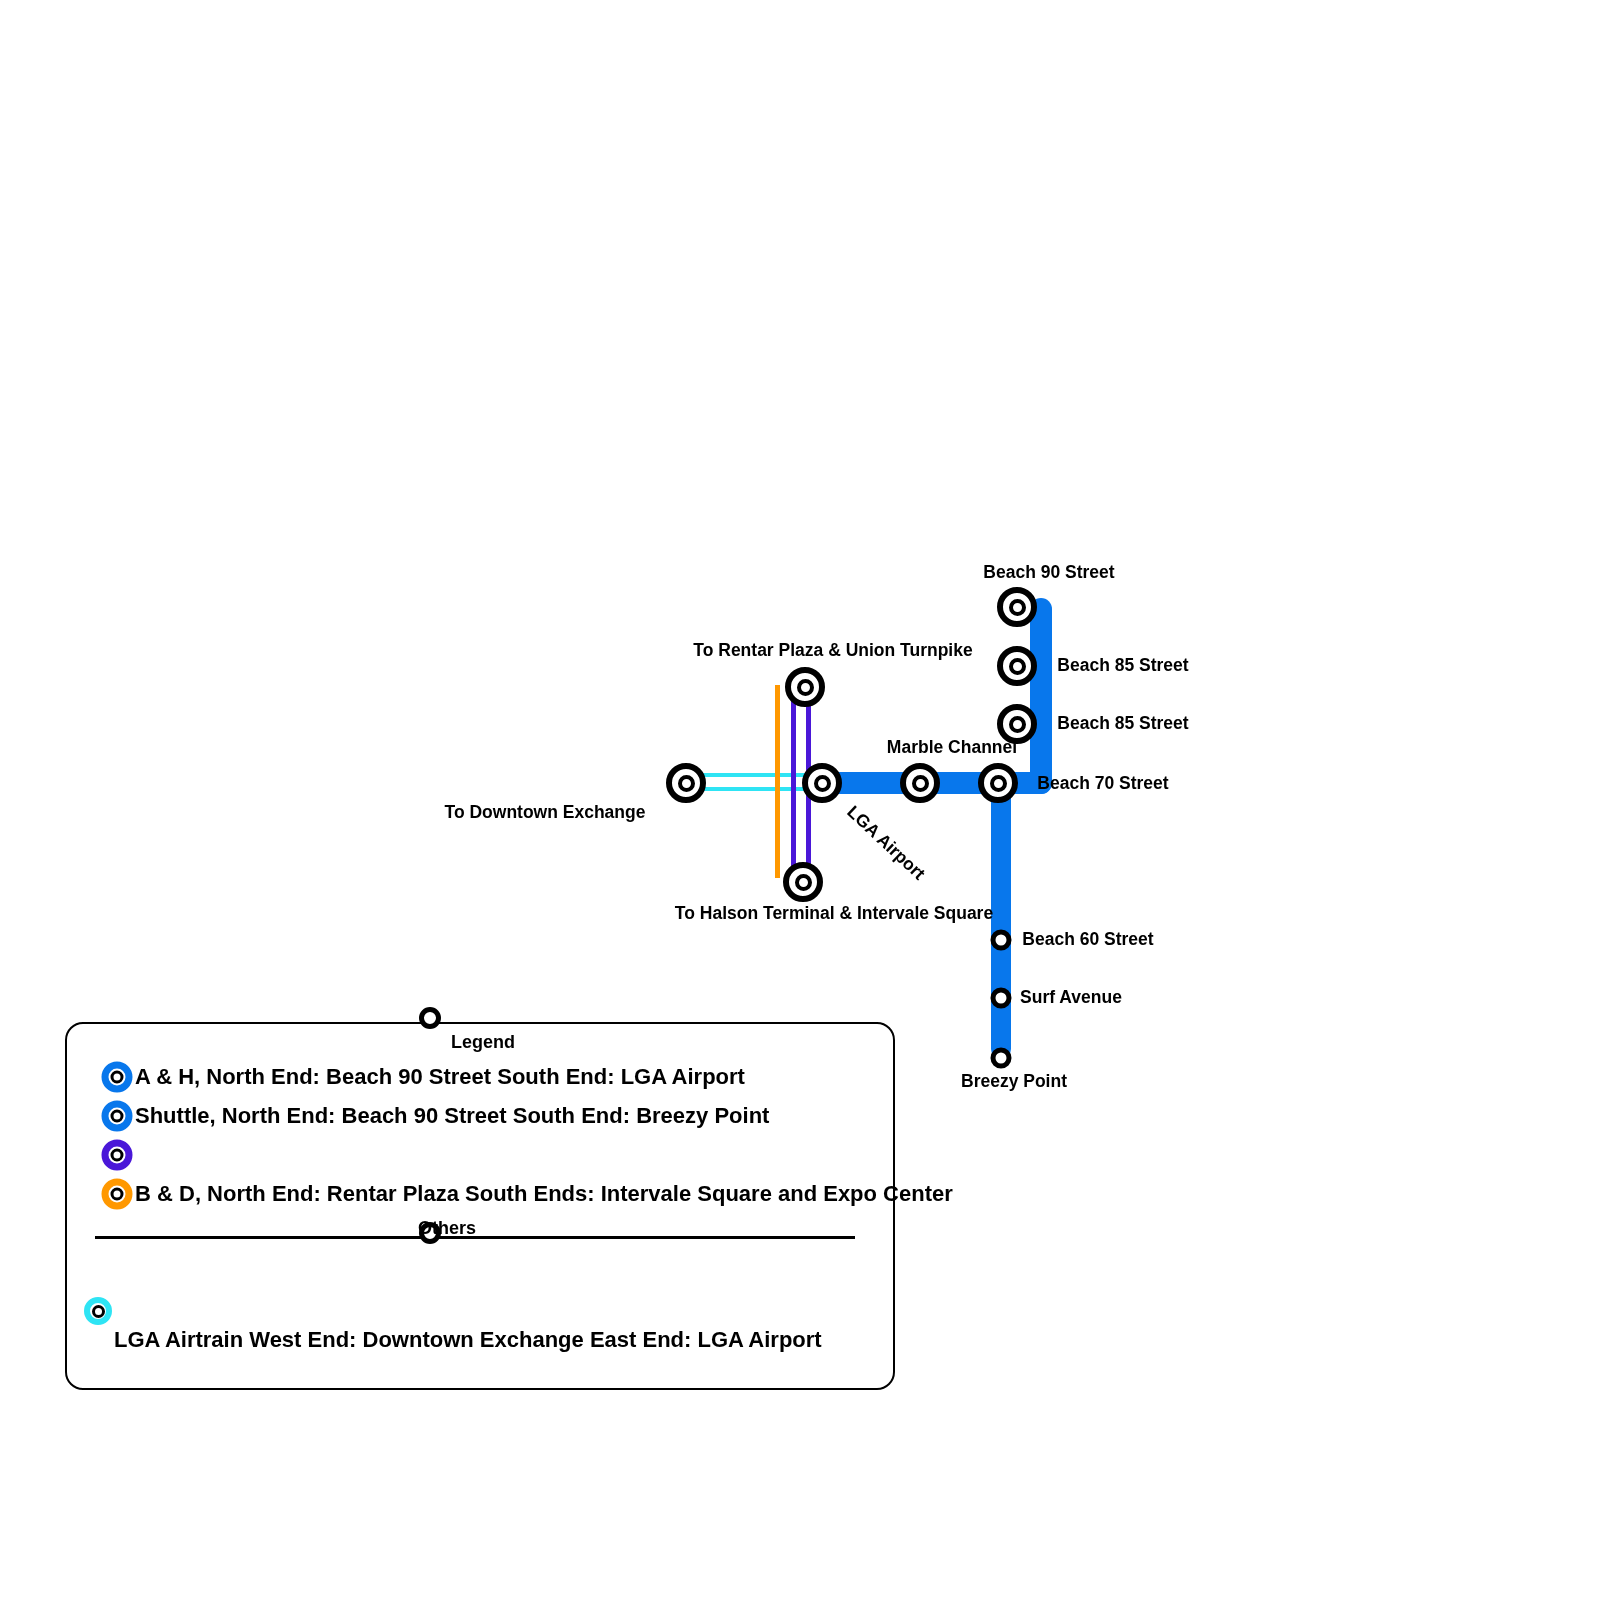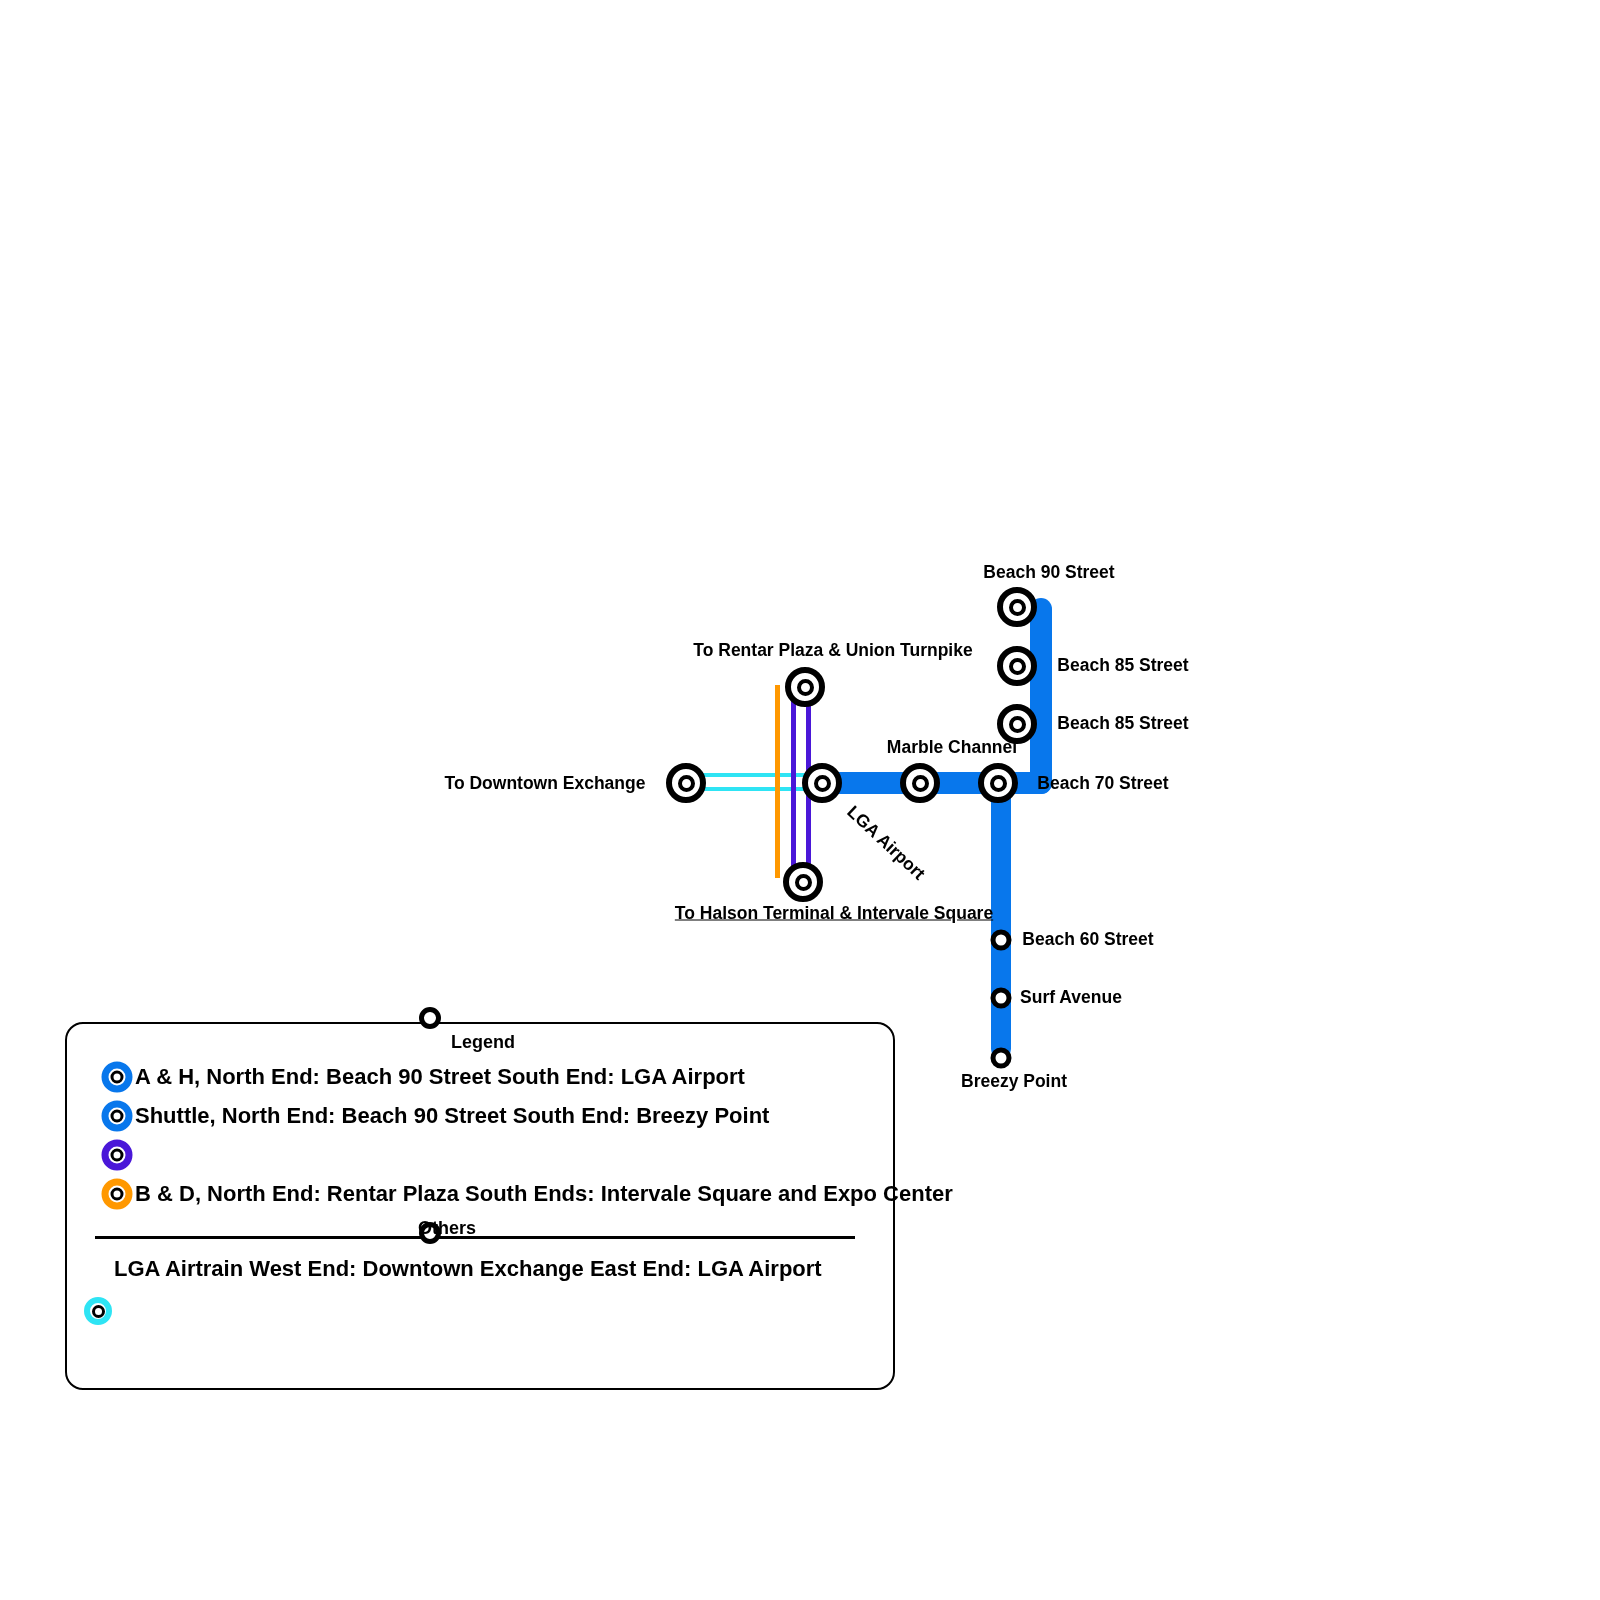--- a/index.html
+++ b/index.html
@@ -84,22 +84,22 @@
   <div class="station sm" style="left:1001px; top:998px;"></div>
   <div class="station sm" style="left:1001px; top:1058px;"></div>
 
   <div class="maplabel" style="left:1049px; top:572px;">Beach 90 Street</div>
   <div class="maplabel" style="left:1123px; top:665px;">Beach 85 Street</div>
   <div class="maplabel" style="left:1123px; top:723px;">Beach 85 Street</div>
   <div class="maplabel" style="left:1103px; top:783px;">Beach 70 Street</div>
   <div class="maplabel" style="left:952px; top:747px;">Marble Channel</div>
   <div class="maplabel rot" style="left:886px; top:843px;">LGA Airport</div>
   <div class="maplabel" style="left:833px; top:650px;">To Rentar Plaza &amp; Union Turnpike</div>
-  <div class="maplabel" style="left:834px; top:913px;text-decoration:underline;">To Halson Terminal &amp; Intervale Square</div>
-  <div class="maplabel" style="left:545px; top:783px;">To Downtown Exchange</div>
+  <div class="maplabel" style="left:834px; top:913px;">To Halson Terminal &amp; Intervale Square</div>
+  <div class="maplabel" style="left:545px; top:812px;">To Downtown Exchange</div>
   <div class="maplabel" style="left:1088px; top:939px;">Beach 60 Street</div>
   <div class="maplabel" style="left:1071px; top:997px;">Surf Avenue</div>
   <div class="maplabel" style="left:1014px; top:1081px;">Breezy Point</div>
 
   <div class="legend-box"></div>
 
   <div class="legend-marker" style="left:430px; top:1018px;"></div>
   <div class="legend-title" style="left:447px; top:1042px;margin-left:36px;">Legend</div>
 
   <div class="legend-icon" style="left: 117px; top: 1077px; border-color: rgb(8, 119, 236);">
@@ -121,15 +121,15 @@
   </div>
   <div class="legend-text" style="left:135px; top:1194px;">B &amp; D, North End: Rentar Plaza South Ends: Intervale Square and Expo Center</div>
 
   <div class="divider"></div>
   <div class="legend-marker" style="left:430px; top:1233px;"></div>
   <div class="legend-title" style="left:447px; top:1228px;">Others</div>
 
   <div class="legend-icon" style="left: 98px; top: 1311px; width: 28px; height: 28px; border-width: 6px; border-color: rgb(46, 228, 244);">
     <div class="dot"></div>
   </div>
-  <div class="legend-text" style="left:114px; top:1269px;">LGA Airtrain West End: Downtown Exchange East End: LGA Airport</div>
+  <div class="legend-text" style="left:114px; top:1340px;">LGA Airtrain West End: Downtown Exchange East End: LGA Airport</div>
 
 </div>
 
 </body></html>

